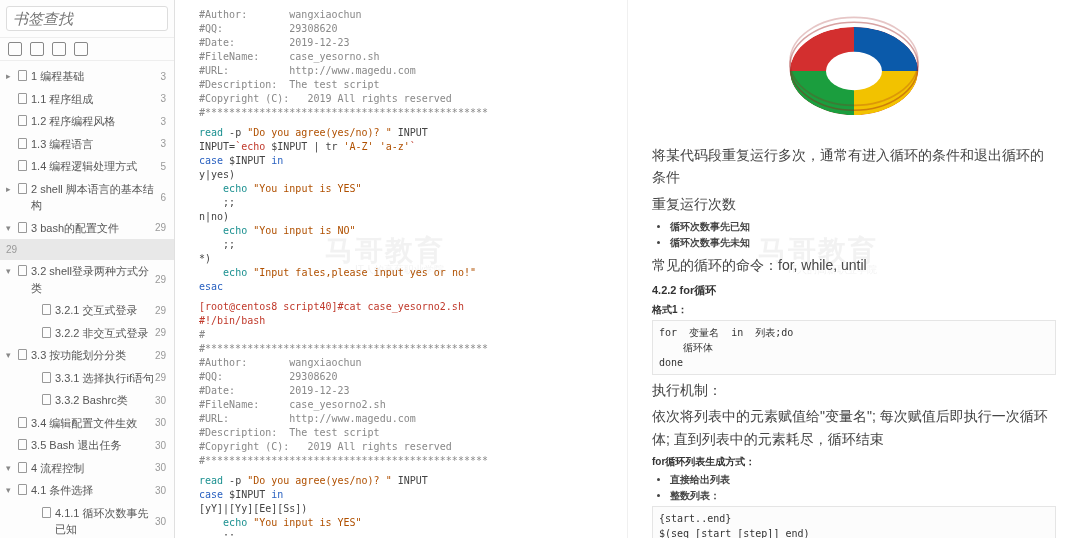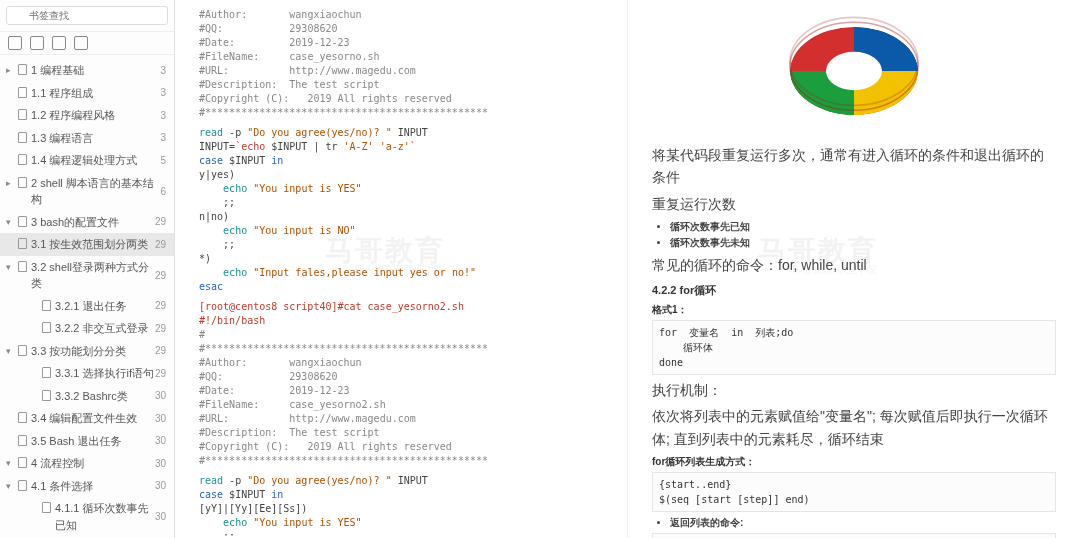--- a/index.html
+++ b/index.html
@@ -1,21 +1,21 @@
 <!DOCTYPE html>
 <html><head>
 <meta charset="utf-8">
 <style>
   * { margin: 0; padding: 0; box-sizing: border-box; }
   body { font-family: "Microsoft YaHei", Arial, sans-serif; font-size: 12px; background: #fff; color: #333; display: flex; width: 1080px; height: 538px; overflow: hidden; }
   
   
   .sidebar { width: 175px; border-right: 1px solid #e0e0e0; display: flex; flex-direction: column; background: #fdfdfd; }
   .search-wrap { padding: 6px; border-bottom: 1px solid #eee; }
-  .search-wrap input { width: 100%; padding: 3px 22px; border: 1px solid #ddd; border-radius: 3px; font-size: 10px; color: #999; }
+  .search-wrap input { width: 100%; padding: 3px 6px; border: 1px solid #ddd; border-radius: 3px; font-size: 15px; color: #999; font-style: italic; }
   .toolbar { display: flex; gap: 8px; padding: 4px 8px; border-bottom: 1px solid #eee; }
   .tool-icon { width: 14px; height: 14px; border: 1px solid #888; border-radius: 2px; }
   .toc { flex: 1; overflow: auto; padding-top: 4px; }
   .toc-item { display: flex; align-items: center; justify-content: space-between; padding: 3px 8px 3px 6px; cursor: pointer; font-size: 11px; color: #555; line-height: 1.5; }
   .toc-item.selected { background: #e8e8e8; }
   .toc-label { display: flex; align-items: flex-start; gap: 4px; flex: 1; }
   .chev { font-size: 9px; color: #888; width: 8px; flex-shrink: 0; margin-top: 2px;}
   .bm-icon { width: 9px; height: 11px; border: 1px solid #999; border-radius: 1px 1px 0 0; flex-shrink: 0; margin-top: 2px;}
   .page-num { color: #999; font-size: 10px; }
   .lvl-1 { }
@@ -109,40 +109,35 @@
       </div>
       <div class="toc-item lvl-0">
         <span class="toc-label">
           <span class="chev">▾</span>
           <span class="bm-icon"></span>
           <span>3 bash的配置文件</span>
         </span>
         <span class="page-num">29</span>
       </div>
       <div class="toc-item lvl-1 selected">
-        <span class="toc-label">
-          <span class="chev"></span>
-          <span class="bm-icon"></span>
-          <span>3.1 按生效范围划分两类</span>
-        </span>
         <span class="page-num">29</span>
       </div>
       <div class="toc-item lvl-1">
         <span class="toc-label">
           <span class="chev">▾</span>
           <span class="bm-icon"></span>
           <span>3.2 shell登录两种方式分类</span>
         </span>
         <span class="page-num">29</span>
       </div>
       <div class="toc-item lvl-2">
         <span class="toc-label">
           <span class="chev"></span>
           <span class="bm-icon"></span>
-          <span>3.2.1 退出任务</span>
+          <span>3.2.1 交互式登录</span>
         </span>
         <span class="page-num">29</span>
       </div>
       <div class="toc-item lvl-2">
         <span class="toc-label">
           <span class="chev"></span>
           <span class="bm-icon"></span>
           <span>3.2.2 非交互式登录</span>
         </span>
         <span class="page-num">29</span>
@@ -299,20 +294,24 @@
     </ul>
     <div class="para">常见的循环的命令：for, while, until</div>
     <div class="h3">4.2.2 for循环</div>
     <div class="h4">格式1：</div>
     <div class="codebox">for  变量名  in  列表;do
     循环体
 done</div>
     <div class="para">执行机制：</div>
     <div class="para">依次将列表中的元素赋值给"变量名"; 每次赋值后即执行一次循环体; 直到列表中的元素耗尽，循环结束</div>
     <div class="h4">for循环列表生成方式：</div>
+    <ul class="blt">
+      <li>直接给出列表</li>
+      <li>整数列表：</li>
+    </ul>
     <div class="codebox">{start..end}
 $(seq [start [step]] end)</div>
     <ul class="blt">
       <li>返回列表的命令:</li>
     </ul>
     <div class="codebox">$(COMMAND)</div>
     <ul class="blt">
       <li>使用glob，如：*.sh</li>
 
     </ul>

